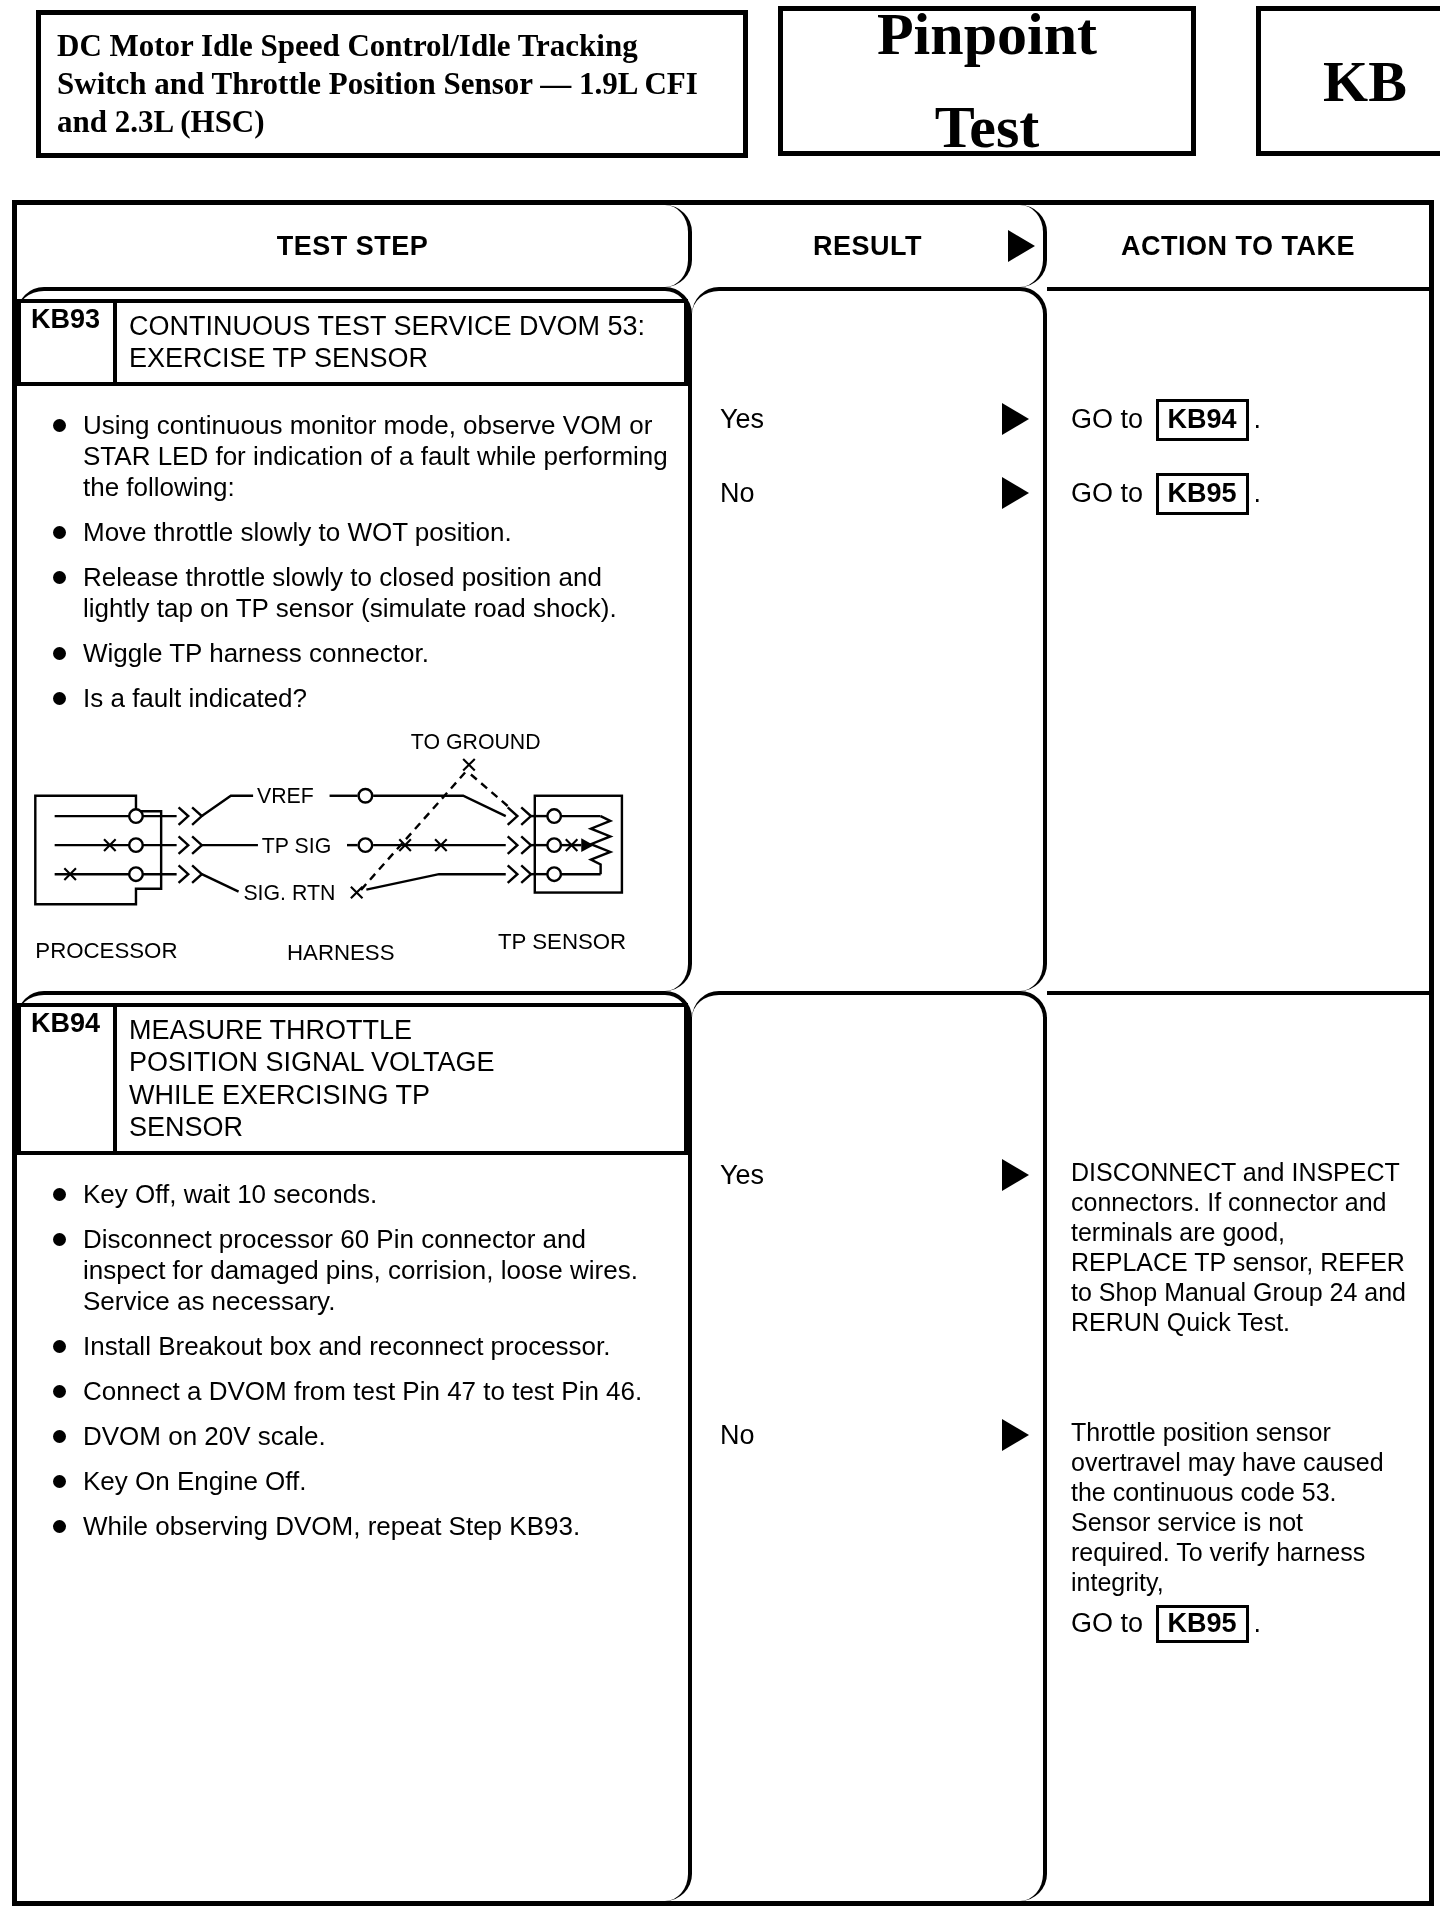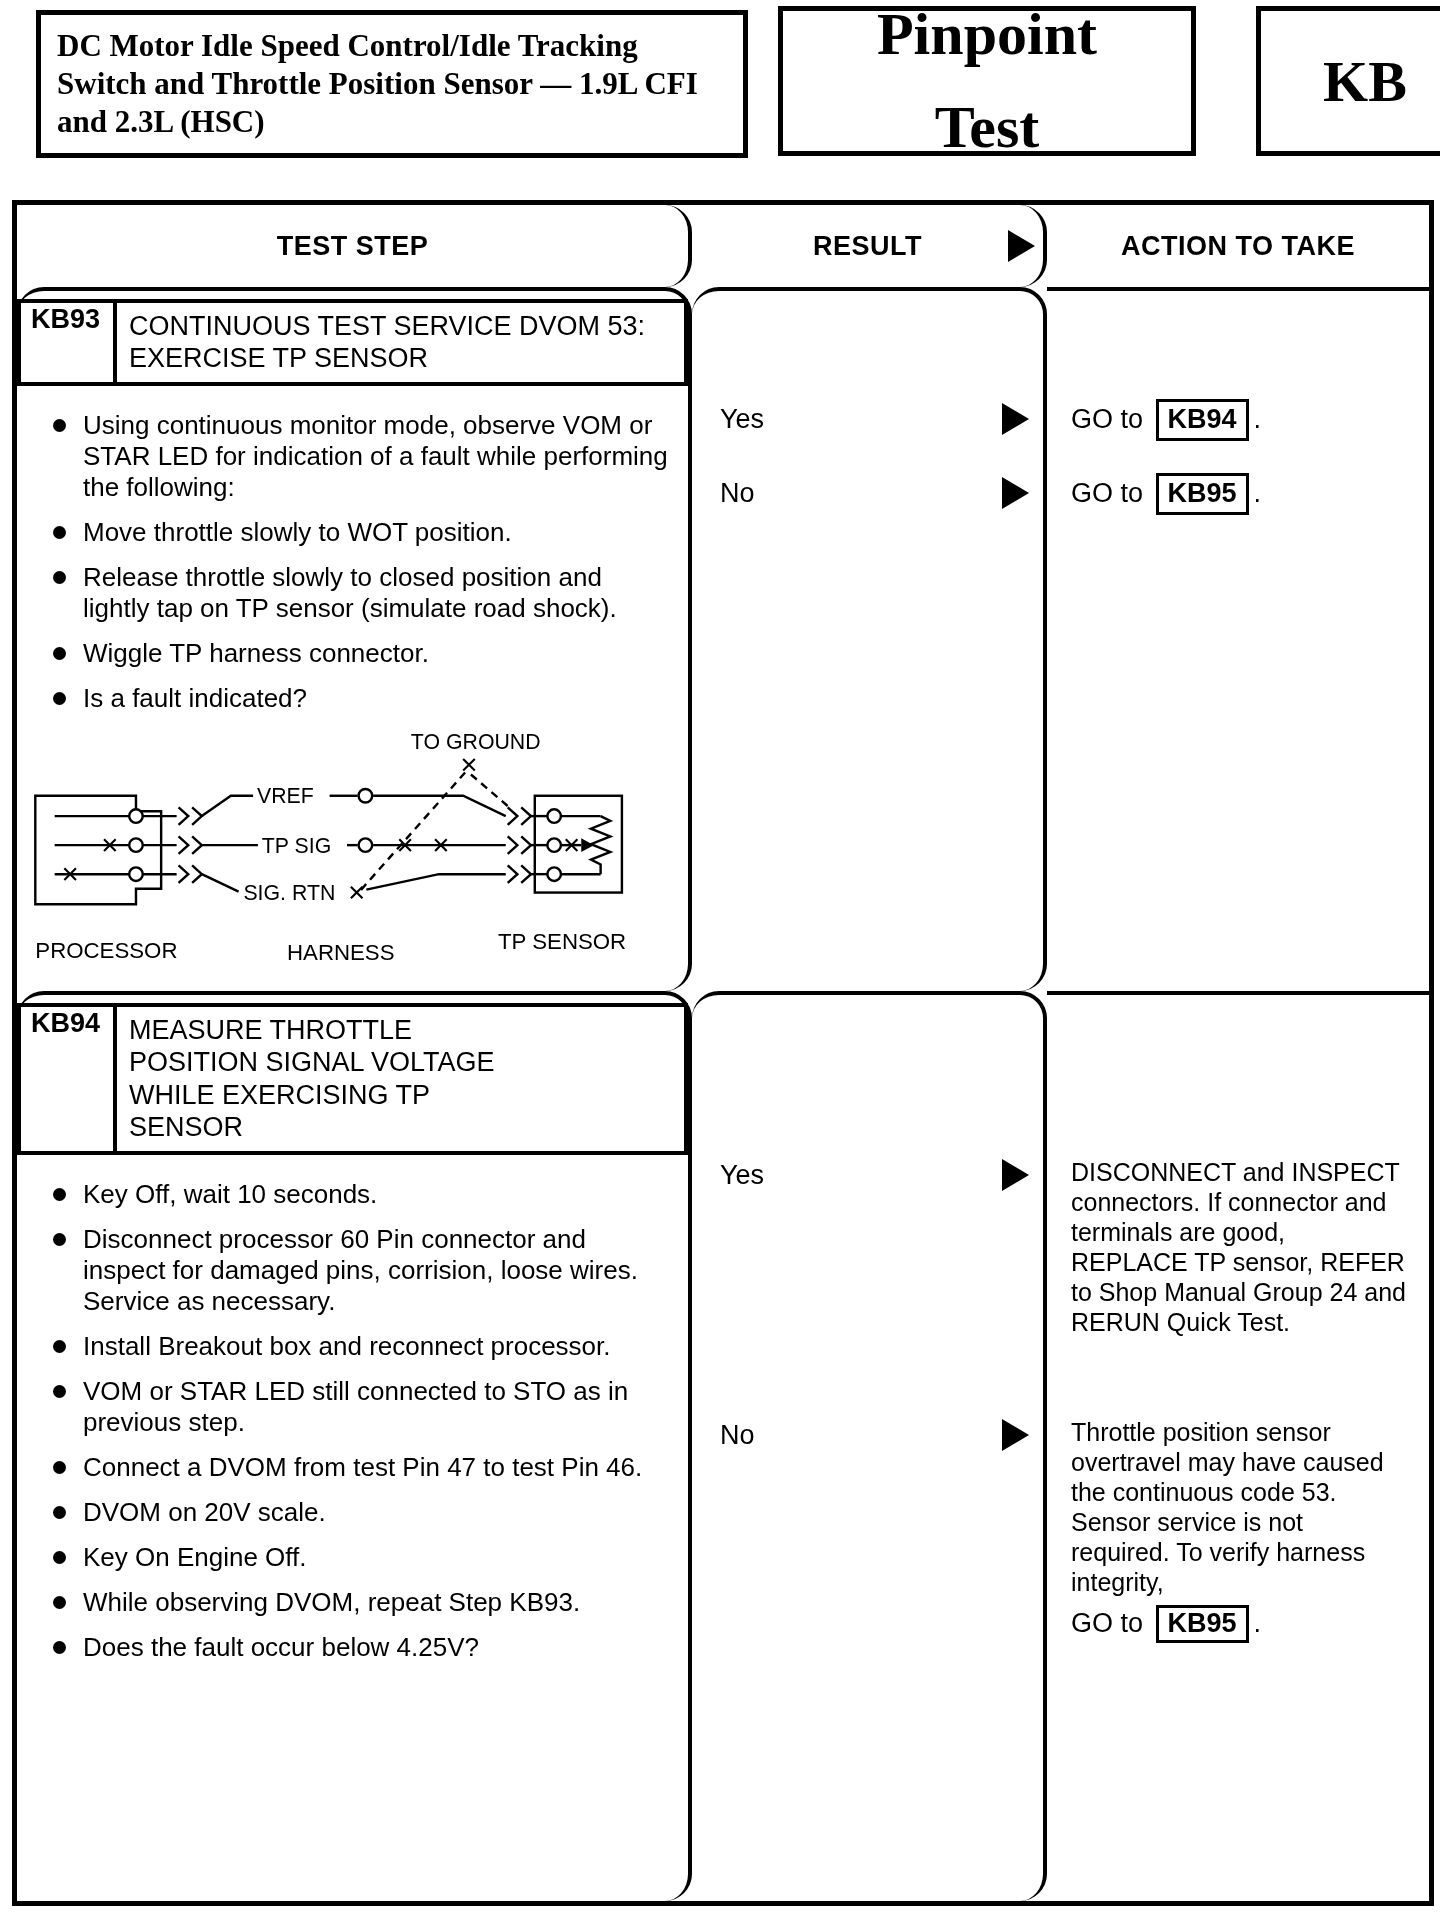--- a/index.html
+++ b/index.html
@@ -192,26 +192,24 @@
 
     <div class="cell bR bT">
       <div class="stephead">
         <div class="stepid">KB94</div>
         <div class="steptitle" style="max-width:430px">MEASURE THROTTLE POSITION SIGNAL VOLTAGE WHILE EXERCISING TP SENSOR</div>
       </div>
       <div class="bullets">
         <div class="bullet"><span class="dot"></span><span>Key Off, wait 10 seconds.</span></div>
         <div class="bullet"><span class="dot"></span><span>Disconnect processor 60 Pin connector and inspect for damaged pins, corrision, loose wires. Service as necessary.</span></div>
         <div class="bullet"><span class="dot"></span><span>Install Breakout box and reconnect processor.</span></div>
-        <div class="bullet"><span class="dot"></span><span>VOM or STAR LED still connected to STO as in previous step.</span></div>
         <div class="bullet"><span class="dot"></span><span>Connect a DVOM from test Pin 47 to test Pin 46.</span></div>
         <div class="bullet"><span class="dot"></span><span>DVOM on 20V scale.</span></div>
         <div class="bullet"><span class="dot"></span><span>Key On  Engine Off.</span></div>
         <div class="bullet"><span class="dot"></span><span>While observing DVOM, repeat Step KB93.</span></div>
-        <div class="bullet"><span class="dot"></span><span>Does the fault occur below 4.25V?</span></div>
       </div>
     </div>
 
     <div class="cell bR bT">
       <div class="result" style="top:164px">
         <span>Yes</span>
         <span class="arrow"></span>
       </div>
       <div class="result" style="top:424px">
         <span>No</span>

